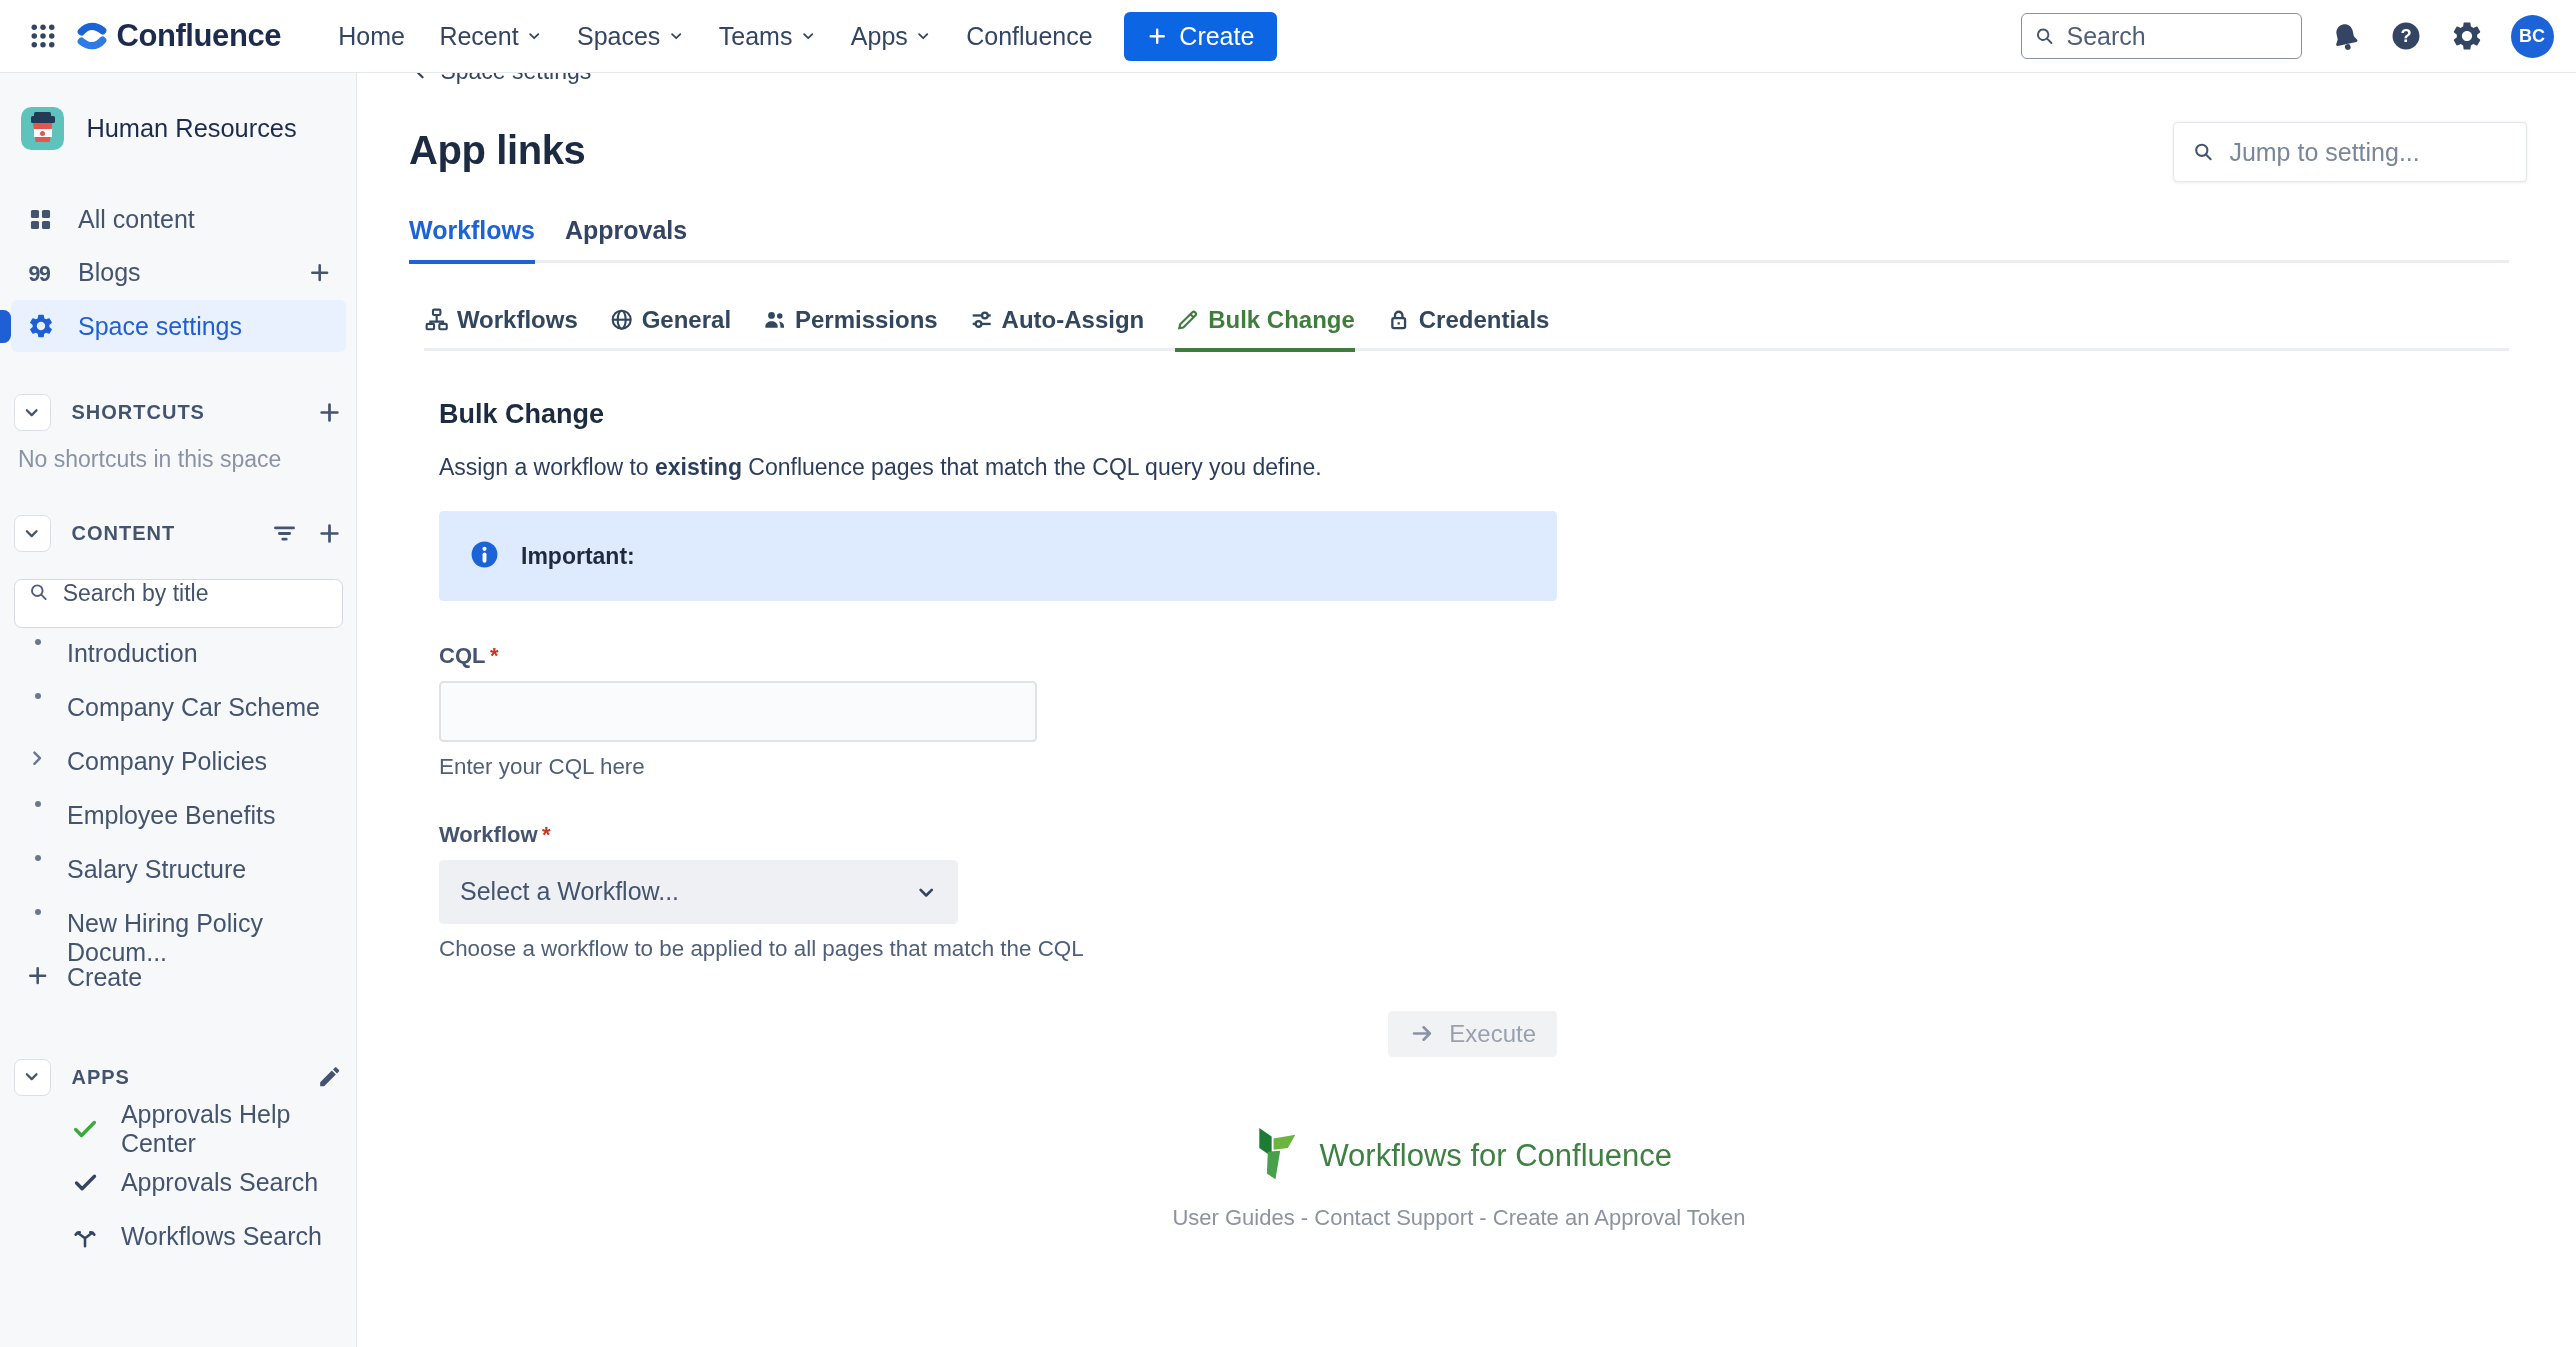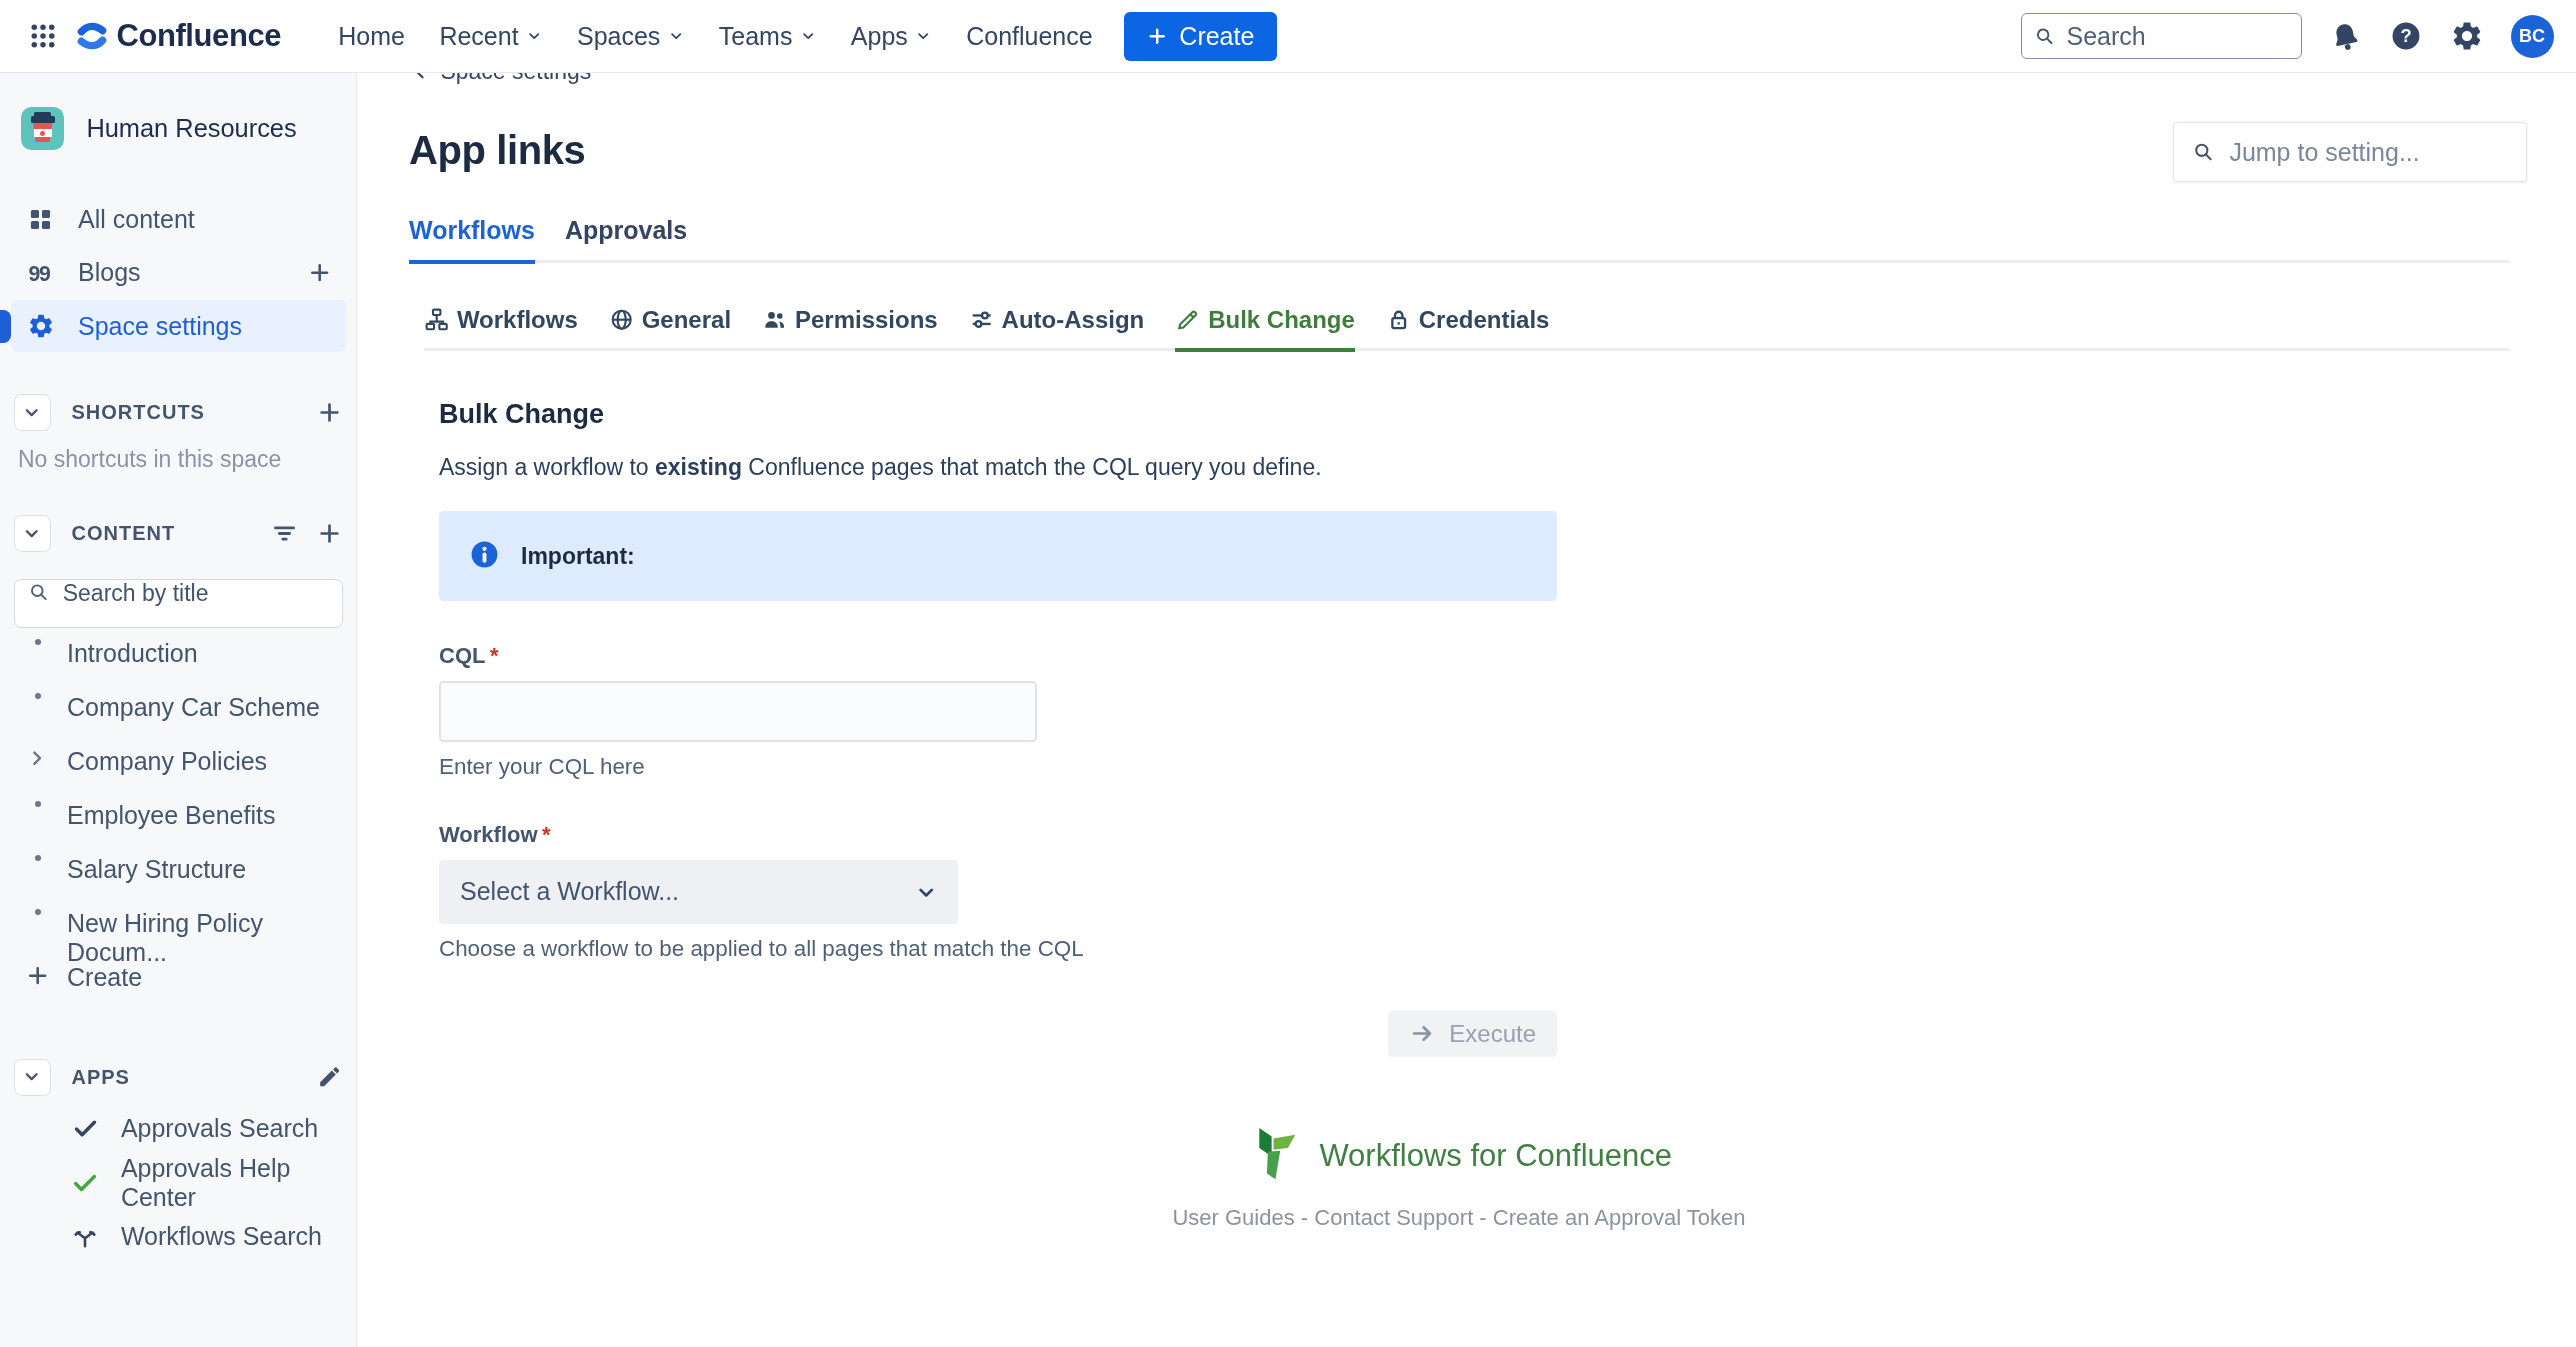--- a/index.html
+++ b/index.html
@@ -388,34 +388,34 @@
       <span class="section-title">APPS</span>
       <span class="section-actions">
         <button class="row-action">
             <svg width="25.4" height="25.4" viewBox="0 0 24 24" fill="currentColor">
               <path d="M3 17.25V21h3.75L17.81 9.94l-3.75-3.75L3 17.25zM20.71 7.04c.39-.39.39-1.02 0-1.41l-2.34-2.34c-.39-.39-1.02-.39-1.41 0l-1.83 1.83 3.75 3.75 1.83-1.83z"></path>
             </svg>
           </button>
       </span>
     </div>
     <div class="app-row">
+      <span class="licon check-green">
+          <svg width="28" height="28" viewBox="0 0 24 24" fill="none">
+            <path d="M4 12.5l5 5L20 6.5" stroke="currentColor" stroke-width="3" stroke-linecap="round" stroke-linejoin="round"></path>
+          </svg>
+        </span>
+      <span>Approvals Help Center</span>
+    </div>
+    <div class="app-row">
       <span class="licon" style="color:#344563">
           <svg width="27" height="27" viewBox="0 0 24 24" fill="none">
             <path d="M4 12.5l5 5L20 6.5" stroke="currentColor" stroke-width="3" stroke-linecap="round" stroke-linejoin="round"></path>
           </svg>
         </span>
       <span>Approvals Search</span>
-    </div>
-    <div class="app-row">
-      <span class="licon check-green">
-          <svg width="28" height="28" viewBox="0 0 24 24" fill="none">
-            <path d="M4 12.5l5 5L20 6.5" stroke="currentColor" stroke-width="3" stroke-linecap="round" stroke-linejoin="round"></path>
-          </svg>
-        </span>
-      <span>Approvals Help Center</span>
     </div>
     <div class="app-row">
       <span class="licon" style="color:#344563">
           <svg width="28" height="28" viewBox="0 0 24 24" fill="none">
             <path d="M12 13v7M12 13L5.5 8.2M12 13l6.5-4.8M5.5 8.2L4 10M5.5 8.2L7.5 8M18.5 8.2L20 10M18.5 8.2L16.5 8" stroke="currentColor" stroke-width="2.2" stroke-linecap="round" stroke-linejoin="round"></path>
           </svg>
         </span>
       <span>Workflows Search</span>
     </div>
   </div>

